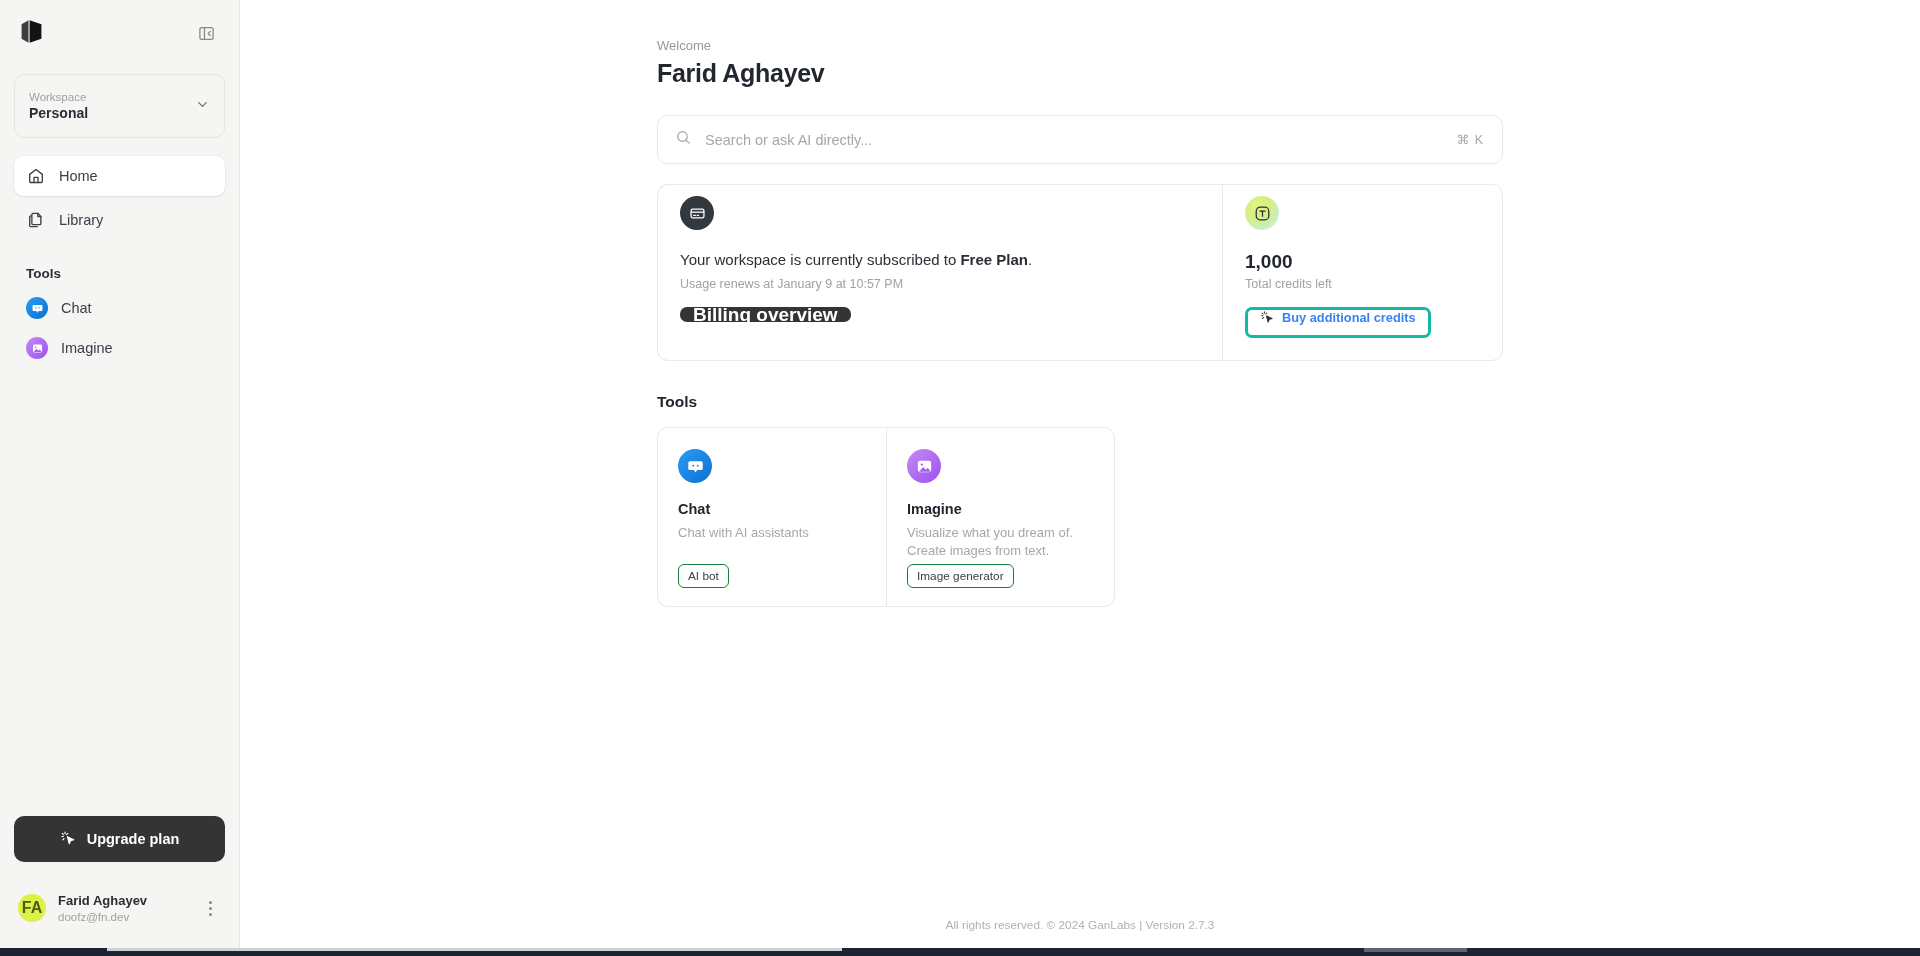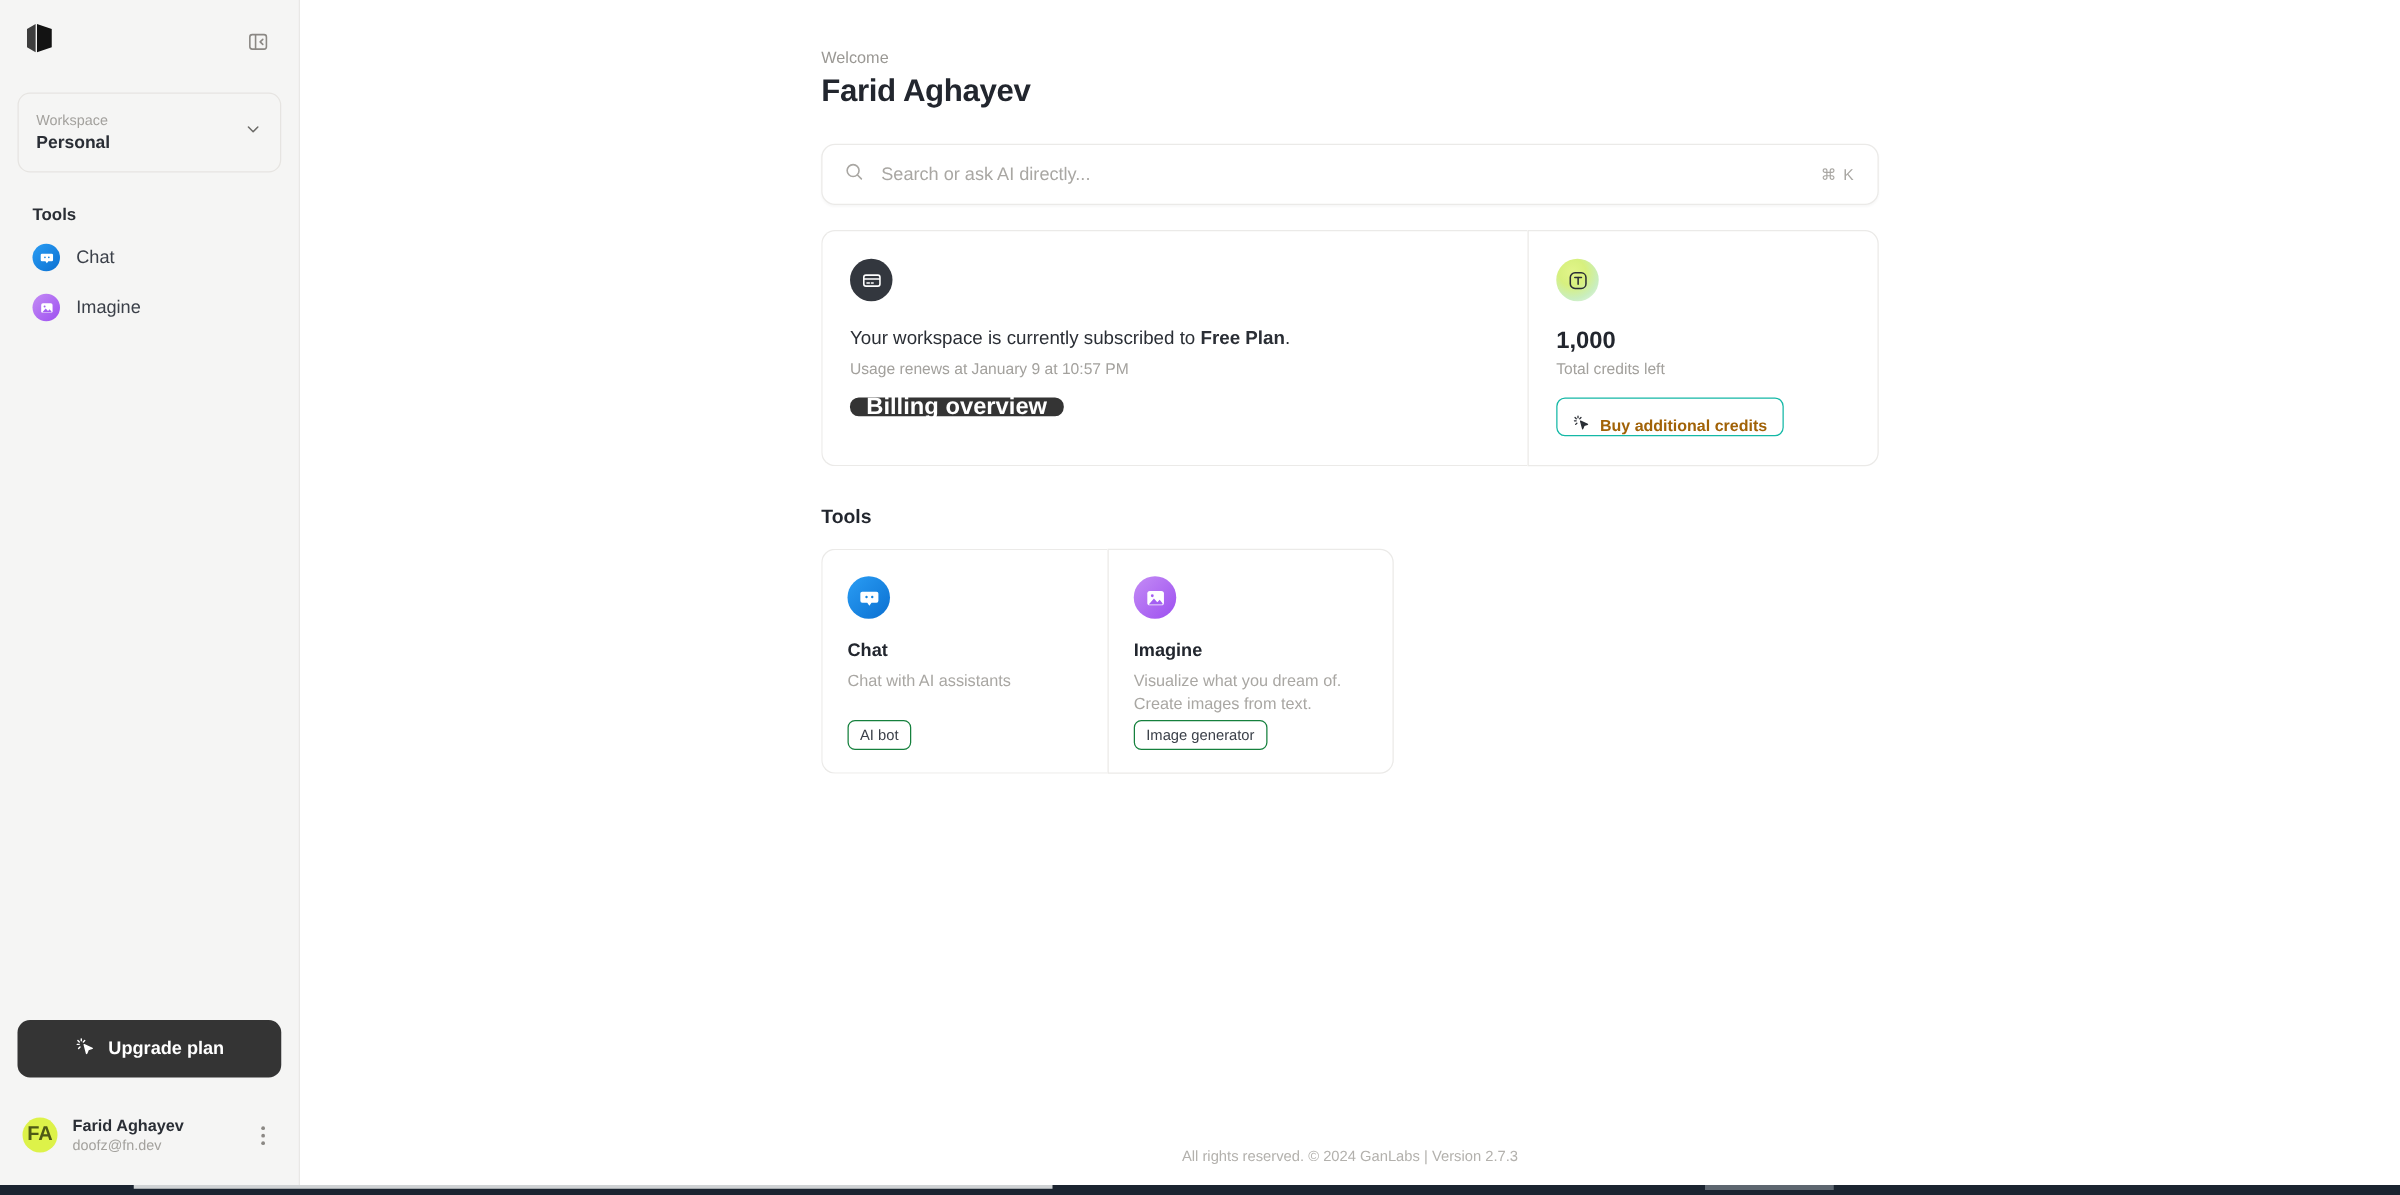--- a/index.html
+++ b/index.html
@@ -198,21 +198,21 @@
     color: #22262e;
     background: transparent;
   }
   .search-input::placeholder { color: #a9a7a3; }
   .kbd { font-size: 12.5px; color: #a9a7a3; letter-spacing: 1px; flex-shrink: 0; }
 
   .cards-row { margin-top: 20px; display: flex; }
 
   .card {
     border: 1px solid #ebeae8;
-    padding: 22px 20px 22px 22px;
+    padding: 11px 20px 22px 22px;
   }
   .card-billing {
     flex: 1;
     border-radius: 11px 0 0 11px;
     border-right: none;
   }
   .card-credits {
     width: 281px;
     border-radius: 0 11px 11px 0;
     flex-shrink: 0;
@@ -255,28 +255,28 @@
     cursor: pointer;
   }
 
   .credits-value { margin-top: 20px; font-size: 19px; font-weight: 700; color: #22262e; line-height: 24px; }
   .credits-label { margin-top: 2px; font-size: 12.5px; color: #a3a19d; line-height: 16px; }
 
   .btn-outline {
     margin-top: 15px;
     height: 31px;
     display: inline-flex;
-    align-items: flex-end;
+    align-items: flex-start;
     gap: 8px;
     padding: 0 12px;
-    border: 1px solid #14b8a6;
+    border: 3px solid #14b8a6;
     border-radius: 7px;
     font-size: 12.8px;
     font-weight: 700;
-    color: #a16207;
+    color: #3b82f6;
     background: #fff;
     cursor: pointer;
   }
 
   .tools-heading { margin-top: 32px; font-size: 15.5px; font-weight: 700; color: #22262e; }
 
   .tools-grid { margin-top: 16px; display: flex; }
 
   .tool-card {
     width: 229px;
@@ -365,20 +365,41 @@
         <span class="ws-label">Workspace</span>
         <span class="ws-value">Personal</span>
       </span>
       <span class="chev">
         <svg width="15" height="15" viewBox="0 0 20 20" fill="none" stroke="#6b6a67" stroke-width="1.6" stroke-linecap="round" stroke-linejoin="round">
           <path d="M5 7.5 L10 12.5 L15 7.5"></path>
         </svg>
       </span>
     </div>
 
+    <nav class="nav">
+      <div class="nav-item active">
+        <span class="icon">
+          <svg width="18" height="18" viewBox="0 0 20 20" fill="none" stroke="#3b4049" stroke-width="1.5" stroke-linecap="round" stroke-linejoin="round">
+            <path d="M3 8.2 L10 2.8 L17 8.2 V16 a1.2 1.2 0 0 1-1.2 1.2 H4.2 A1.2 1.2 0 0 1 3 16 Z"></path>
+            <path d="M7.8 17.2 V11.6 h4.4 v5.6"></path>
+          </svg>
+        </span>
+        <span>Home</span>
+      </div>
+      <div class="nav-item">
+        <span class="icon">
+          <svg width="18" height="18" viewBox="0 0 20 20" fill="none" stroke="#3b4049" stroke-width="1.5" stroke-linecap="round" stroke-linejoin="round">
+            <path d="M6.6 2.6 H12 l3.4 3.4 V14 a1.2 1.2 0 0 1-1.2 1.2 H6.6 A1.2 1.2 0 0 1 5.4 14 V3.8 A1.2 1.2 0 0 1 6.6 2.6 Z"></path>
+            <path d="M12 2.6 V6.2 h3.4"></path>
+            <path d="M4.2 5.6 A1.4 1.4 0 0 0 3 7 v9 a1.4 1.4 0 0 0 1.4 1.4 h7"></path>
+          </svg>
+        </span>
+        <span>Library</span>
+      </div>
+    </nav>
 
     <div class="section-title">Tools</div>
 
     <div class="tool-item">
       <span class="tool-badge badge-chat">
         <svg width="13" height="13" viewBox="0 0 20 20">
           <path d="M4 4.6 h12 a1.6 1.6 0 0 1 1.6 1.6 v6 A1.6 1.6 0 0 1 16 13.8 h-4.2 l-1.8 2.6 -1.8-2.6 H4 A1.6 1.6 0 0 1 2.4 12.2 v-6 A1.6 1.6 0 0 1 4 4.6 Z" fill="#ffffff"></path>
           <circle cx="7.6" cy="9.1" r="1" fill="#1484e0"></circle>
           <circle cx="12.4" cy="9.1" r="1" fill="#1484e0"></circle>
         </svg>

